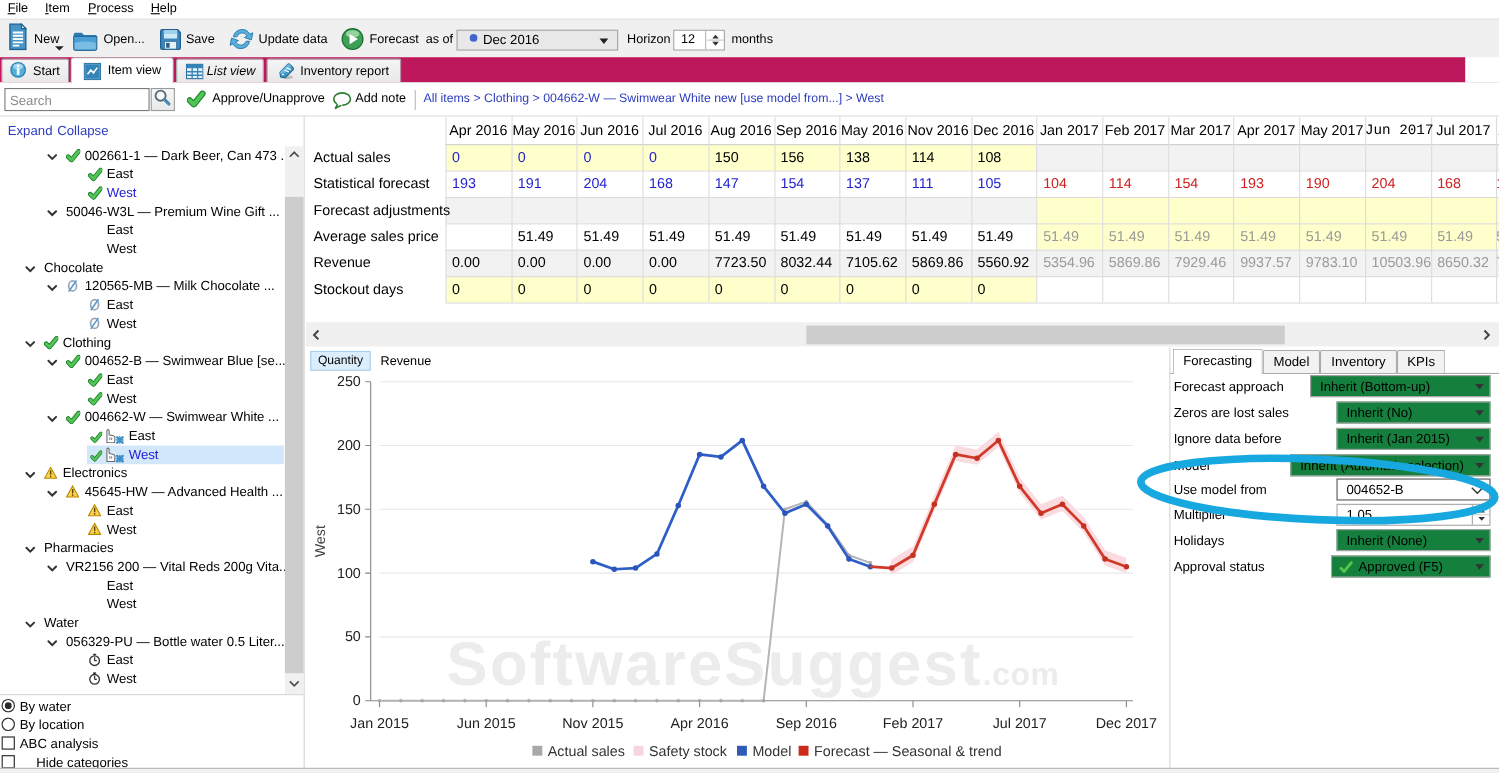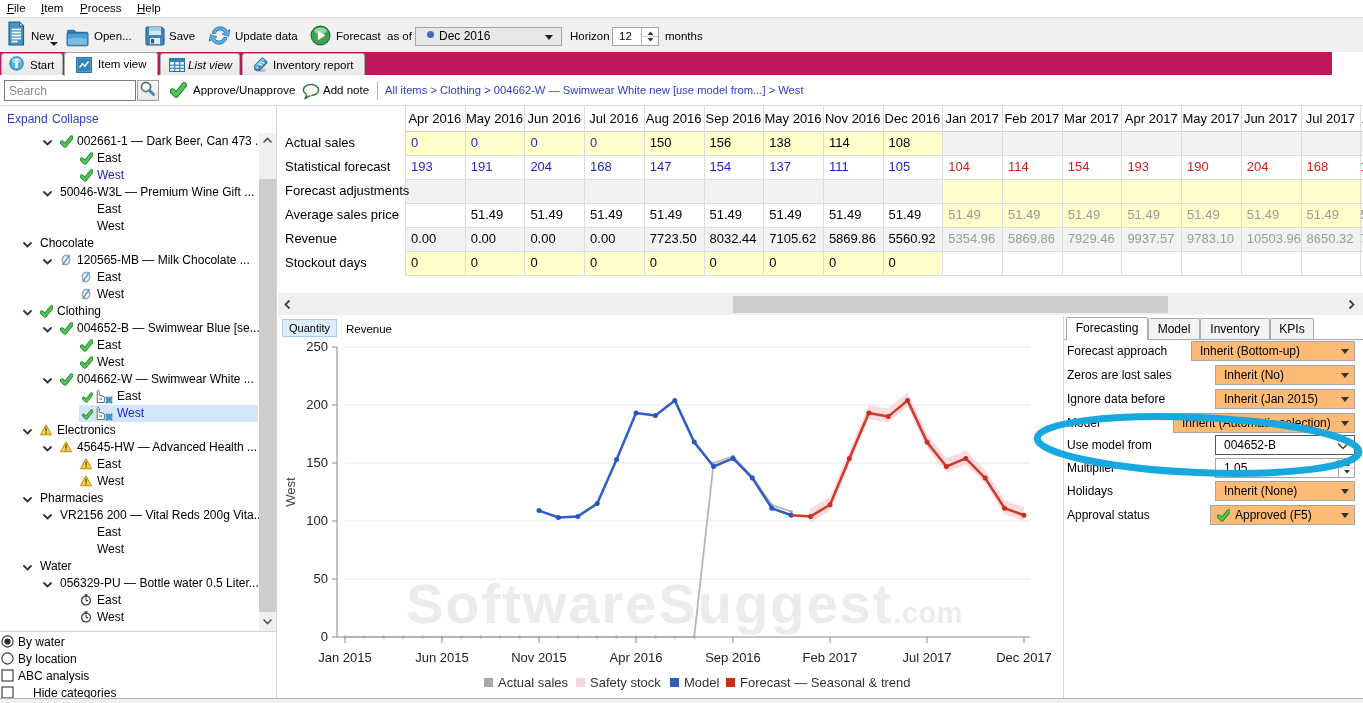--- a/index.html
+++ b/index.html
@@ -59,21 +59,21 @@
 #rtab { position:absolute; left:63px; top:4px; width:56px; height:19px; text-align:center; line-height:19px; font-size:11.5px;}
 #watermark { position:absolute; left:128px; top:255px; color:#ececec; font-weight:bold; font-size:56px; letter-spacing:2px; white-space:nowrap;}
 #watermark .com { font-size:29px; letter-spacing:0.5px; }
 
 
 #rpanel { position:absolute; left:1063px; top:316px; width:300px; height:382px; background:#fff; border-left:1px solid #d5d5d5; font-size:12px; }
 .rtab { position:absolute; top:2px; height:21px; border:1px solid #ababab; border-bottom:none; border-radius:2px 2px 0 0; background:#f2f2f2; text-align:center; }
 .rtab.active { background:#fff; top:1px; height:23px; z-index:3; }
 .rtabline { position:absolute; left:0; top:23px; width:300px; height:1px; background:#ababab; }
 .frow { position:absolute; left:3px; white-space:nowrap; }
-.combo { position:absolute; height:20px; background:#fdba74; border:1px solid #a5a5a5; font-size:12px; line-height:18px; padding-left:8px; }
+.combo { position:absolute; height:20px; background:#15803d; border:1px solid #a5a5a5; font-size:12px; line-height:18px; padding-left:8px; }
 .combo .arr { position:absolute; right:5px; top:7px; width:0; height:0; border-left:4px solid transparent; border-right:4px solid transparent; border-top:5px solid #333; }
 
 
 #statusbar { position:absolute; left:0; top:698px; width:1363px; height:5px; background:#f0f0f0; border-top:1px solid #b5b5b5; }
 </style>
 </head>
 <body>
 <div id="page">
 
   <div id="menubar">
@@ -487,21 +487,21 @@
 <div class="abs" style="left:365.8px; top:0; width:59.7px; height:25px; line-height:25px; text-align:center; white-space:nowrap;">Aug 2016</div>
 <div class="abs" style="left:425.5px; top:0; width:59.7px; height:25px; line-height:25px; text-align:center; white-space:nowrap;">Sep 2016</div>
 <div class="abs" style="left:485.2px; top:0; width:59.7px; height:25px; line-height:25px; text-align:center; white-space:nowrap;">May 2016</div>
 <div class="abs" style="left:544.9px; top:0; width:59.7px; height:25px; line-height:25px; text-align:center; white-space:nowrap;">Nov 2016</div>
 <div class="abs" style="left:604.6px; top:0; width:59.7px; height:25px; line-height:25px; text-align:center; white-space:nowrap;">Dec 2016</div>
 <div class="abs" style="left:664.3px; top:0; width:59.7px; height:25px; line-height:25px; text-align:center; white-space:nowrap;">Jan 2017</div>
 <div class="abs" style="left:724.0px; top:0; width:59.7px; height:25px; line-height:25px; text-align:center; white-space:nowrap;">Feb 2017</div>
 <div class="abs" style="left:783.7px; top:0; width:59.7px; height:25px; line-height:25px; text-align:center; white-space:nowrap;">Mar 2017</div>
 <div class="abs" style="left:843.4px; top:0; width:59.7px; height:25px; line-height:25px; text-align:center; white-space:nowrap;">Apr 2017</div>
 <div class="abs" style="left:903.1px; top:0; width:59.7px; height:25px; line-height:25px; text-align:center; white-space:nowrap;">May 2017</div>
-<div class="abs" style="left:962.8px; top:0; width:59.7px; height:25px; line-height:25px; text-align:center; white-space:nowrap;">Jun 2017</div>
+<div class="abs" style="left:962.8px; top:0; width:59.7px; height:25px; line-height:25px; text-align:center; white-space:nowrap;font-family:Liberation Mono, monospace;">Jun 2017</div>
 <div class="abs" style="left:1022.5px; top:0; width:59.7px; height:25px; line-height:25px; text-align:center; white-space:nowrap;">Jul 2017</div>
 <div class="abs" style="left:1082.2px; top:0; width:59.7px; height:25px; line-height:25px; text-align:center; white-space:nowrap;">Aug 2017</div>
 <div class="rowlab" style="left:0; top:25px;">Actual sales</div>
 <div class="abs blue" style="left:133.0px; top:25px; height:24px; line-height:24px; font-size:13px;">0</div>
 <div class="abs blue" style="left:192.7px; top:25px; height:24px; line-height:24px; font-size:13px;">0</div>
 <div class="abs blue" style="left:252.4px; top:25px; height:24px; line-height:24px; font-size:13px;">0</div>
 <div class="abs blue" style="left:312.1px; top:25px; height:24px; line-height:24px; font-size:13px;">0</div>
 <div class="abs " style="left:371.8px; top:25px; height:24px; line-height:24px; font-size:13px;">150</div>
 <div class="abs " style="left:431.5px; top:25px; height:24px; line-height:24px; font-size:13px;">156</div>
 <div class="abs " style="left:491.2px; top:25px; height:24px; line-height:24px; font-size:13px;">138</div>

